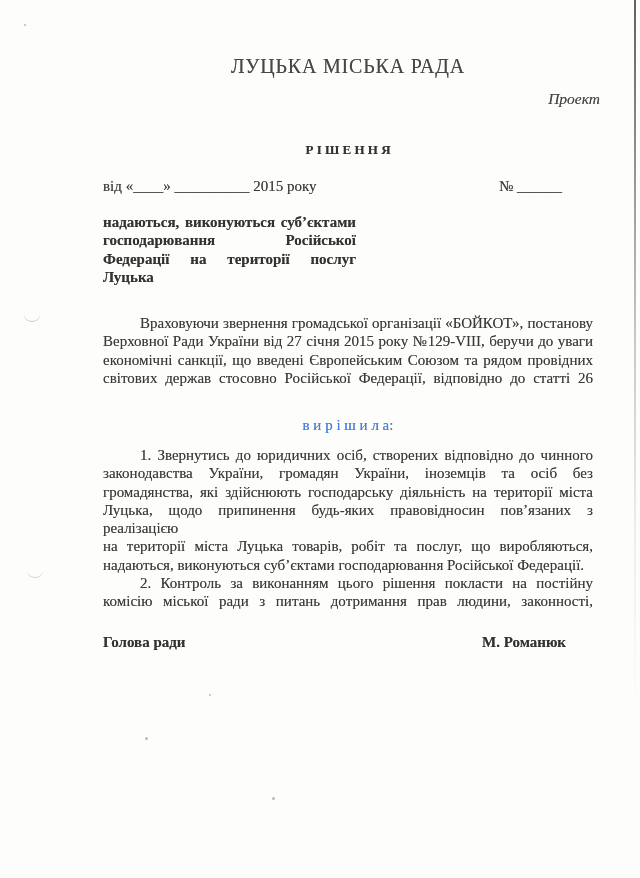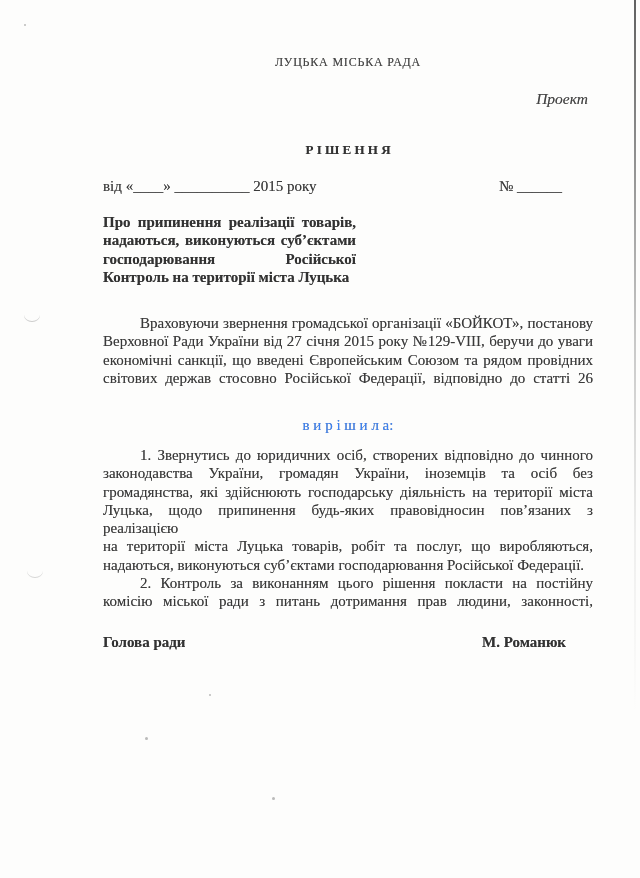--- a/index.html
+++ b/index.html
@@ -12,25 +12,25 @@
     overflow:hidden;
     font-family:"Liberation Serif","DejaVu Serif",serif;
     font-size:15px;
     color:#3a3a3a;
     text-shadow:0 0 0.6px rgba(58,58,58,0.55);
   }
   .abs { position:absolute; }
   .council-name {
     top:55px; left:103px; width:490px;
     text-align:center;
-    font-size:12px; letter-spacing:0.8px;
+    font-size:20px; letter-spacing:0.8px;
     color:#474747;
   }
   .draft {
-    top:90px; left:98px; width:490px;
+    top:90px; left:110px; width:490px;
     text-align:right;
     font-style:italic; font-size:15.5px;
     color:#454545;
   }
   .title {
     top:142px; left:103px; width:490px;
     text-align:center;
     font-weight:bold; font-size:13px;
     color:#323232;
   }
@@ -91,24 +91,23 @@
   <div class="abs draft">Проект</div>
 
   <div class="abs title">Р І Ш Е Н Н Я</div>
 
   <div class="abs date-row">
     <span>від «____» __________ 2015 року</span>
     <span class="num">№ ______</span>
   </div>
 
   <div class="abs subject">
-    <div class="line">Про припинення реалізації товарів,</div>
     <div class="line">надаються, виконуються суб’єктами</div>
     <div class="line">господарювання Російської</div>
-    <div class="line last">Контроль на території міста Луцька</div>
+    <div class="line last">Федерації на території послуг Луцька</div>
   </div>
 
   <div class="abs intro">
     <div class="line indent">Враховуючи звернення громадської організації «БОЙКОТ», постанову</div>
     <div class="line">Верховної Ради України від 27 січня 2015 року №129-VIII, беручи до уваги</div>
     <div class="line">економічні санкції, що введені Європейським Союзом та рядом провідних</div>
     <div class="line">світових держав стосовно Російської Федерації, відповідно до статті 26</div>
   </div>
 
   <div class="abs resolved">в и р і ш и л а:</div>

